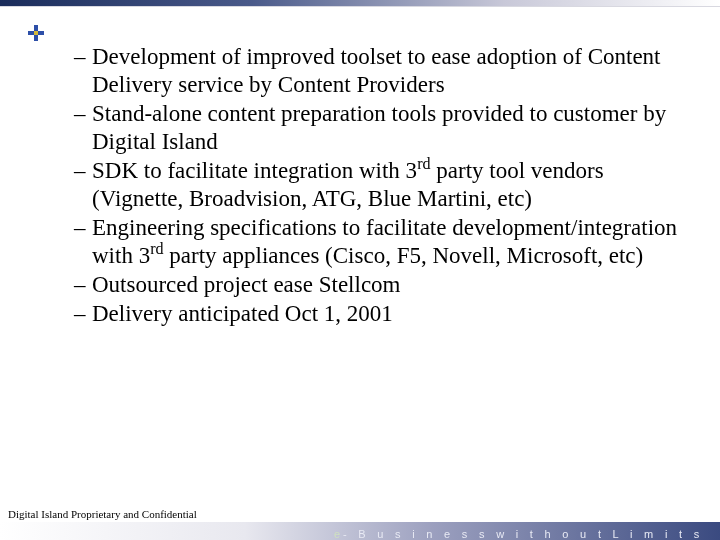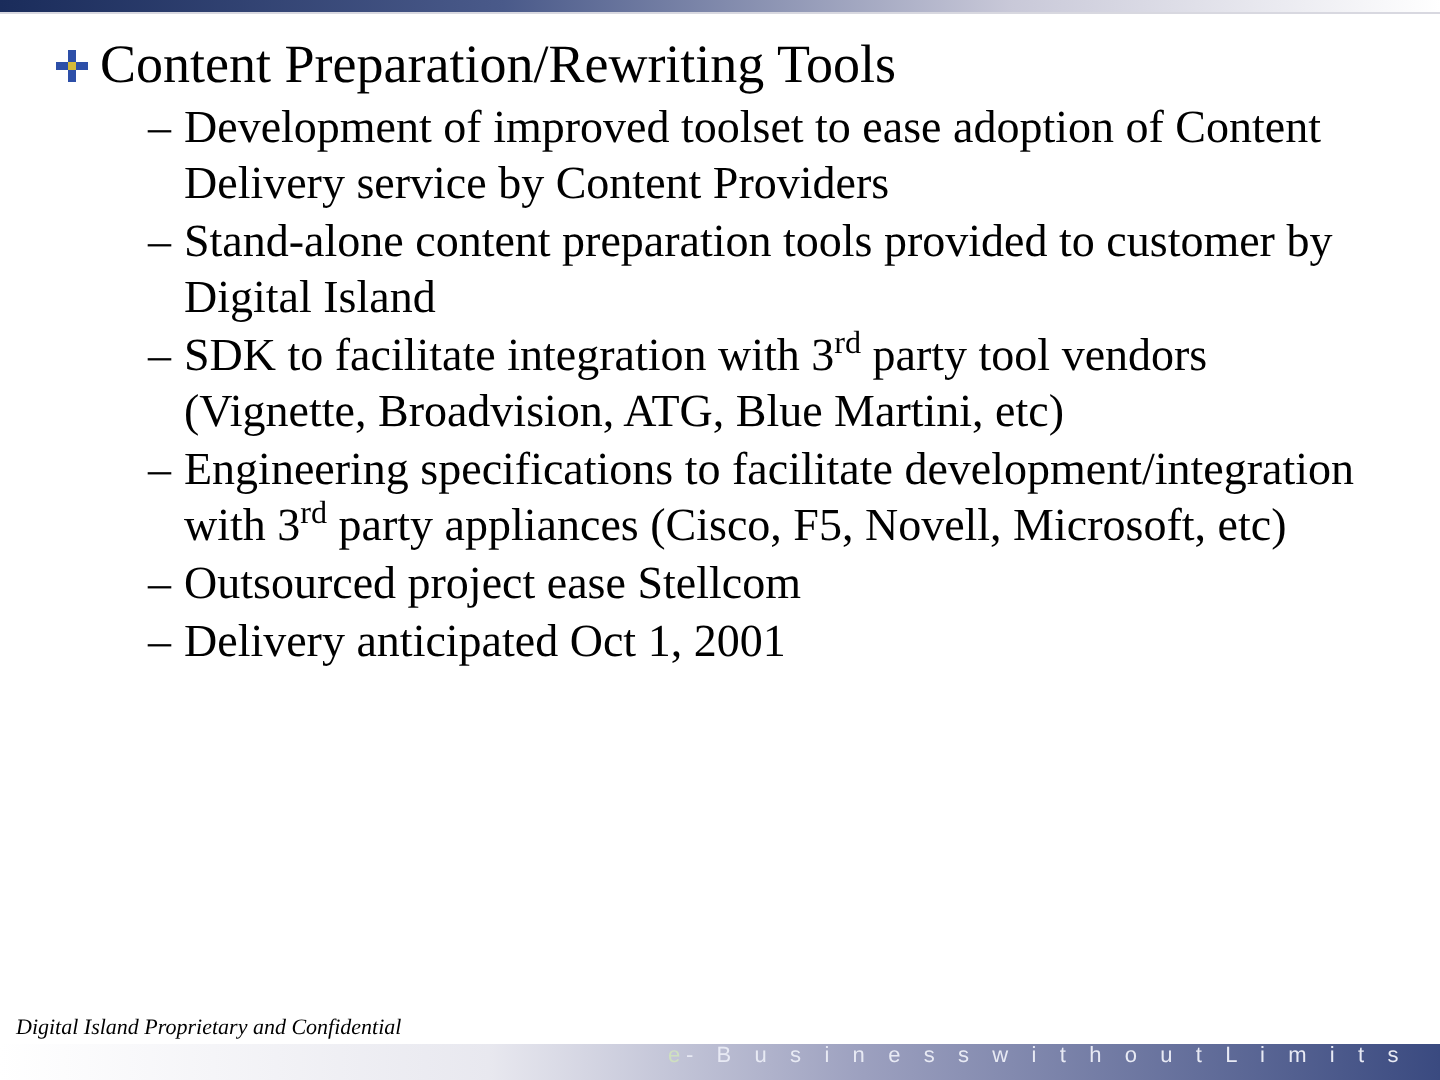--- a/index.html
+++ b/index.html
@@ -108,31 +108,30 @@
     bottom: 0;
     height: 30px;
   }
   .footer-bar {
     position: absolute;
     left: 0; right: 0; bottom: 0;
     height: 18px;
     background: linear-gradient(to right, #ffffff 0%, #e8e8ef 34%, #9ca0bf 60%, #3a4a80 100%);
     display: flex;
     justify-content: flex-end;
-    align-items: flex-start;
+    align-items: flex-end;
     padding-right: 18px;
     box-sizing: border-box;
   }
   .confidential {
     position: absolute;
     left: 8px;
     bottom: 20px;
     font-size: 11px;
     color: #000;
-    font-style: italic;
   }
   .tagline {
     font-family: Arial, sans-serif;
     font-size: 11px;
     color: #e8eaf4;
     letter-spacing: 2.8px;
     word-spacing: 3px;
   }
   .tagline .eb-e { color: #cfe0c0; }
 </style>
@@ -143,21 +142,20 @@
 
   <div class="title-bar"></div>
 
   <div class="body">
     <div class="bullet-row">
       <svg class="plus-icon" viewBox="0 0 16 16">
         <rect x="0" y="6" width="16" height="4" fill="#2d4fa8"></rect>
         <rect x="6" y="0" width="4" height="16" fill="#2d4fa8"></rect>
         <rect x="6" y="6" width="4" height="4" fill="#d4b93a"></rect>
       </svg>
-      <div class="bullet-text">Content Preparation/Rewriting Tools</div>
     </div>
     <div class="sub-list" id="sub-list">
         <div class="sub-item">
           <div class="sub-dash">–</div>
           <div class="sub-text">Development of improved toolset to ease adoption of Content Delivery service by Content Providers</div>
         </div>
         <div class="sub-item">
           <div class="sub-dash">–</div>
           <div class="sub-text">Stand-alone content preparation tools provided to customer by Digital Island</div>
         </div>

